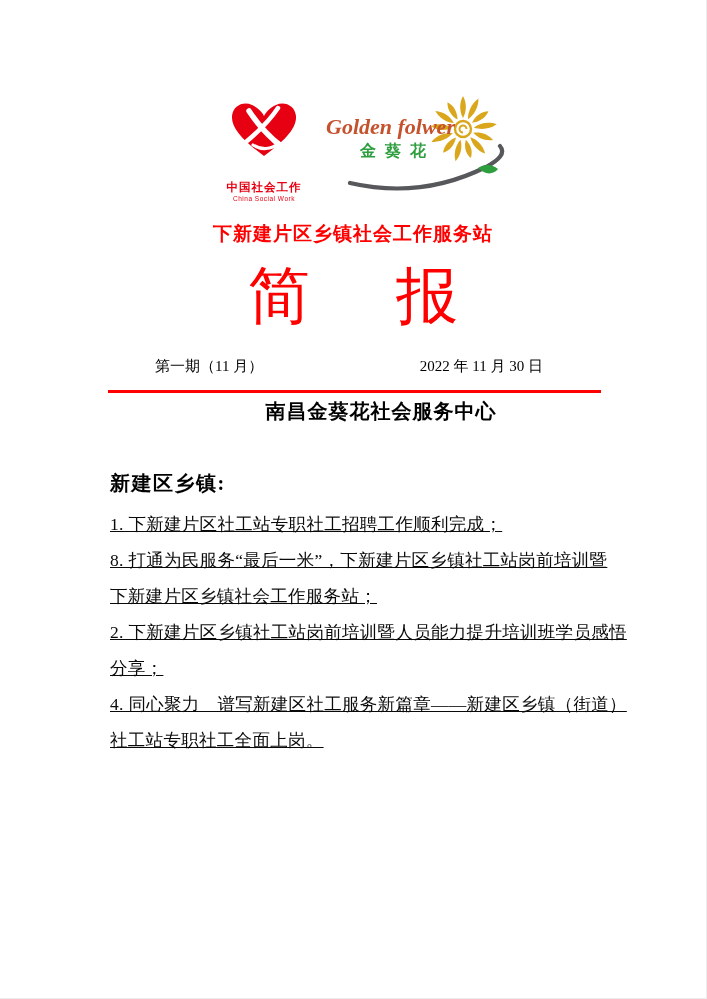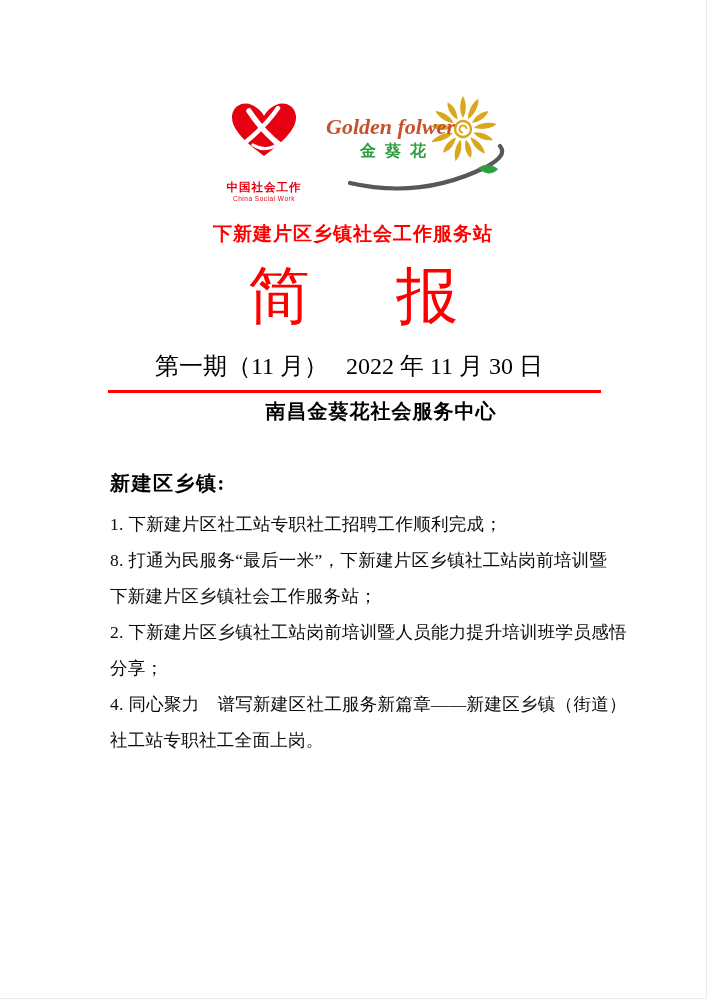--- a/index.html
+++ b/index.html
@@ -78,21 +78,21 @@
     line-height: 92px;
     font-weight: 500;
     font-family: "Liberation Serif", "DejaVu Serif", serif;
   }
 
   
   .issue-bar {
     position: absolute; left: 110px; top: 352px; width: 491px;
     display: flex; justify-content: space-between;
     padding: 0 58px 0 45px;
-    font-size: 24px;
+    font-size: 15px;
     line-height: 28px;
     color: #000;
     white-space: nowrap;
   }
   .red-rule {
     position: absolute; left: 108px; top: 390px; width: 493px; height: 2.5px;
     background: #ff0000;
   }
   .org-name {
     position: absolute; left: 0; top: 398px; width: 100%;
@@ -112,20 +112,21 @@
     font-weight: bold;
     letter-spacing: 1.5px;
     color: #000;
     white-space: nowrap;
   }
   .digest-body {
     position: absolute; left: 110px; top: 506px; width: 500px;
     font-size: 17.5px;
     color: #0a0a0a;
     letter-spacing: .3px;
+    text-decoration: underline;
   }
   .digest-line {
     height: 36px;
     line-height: 36px;
     white-space: nowrap;
   }
 </style>
 </head>
 <body>
 

